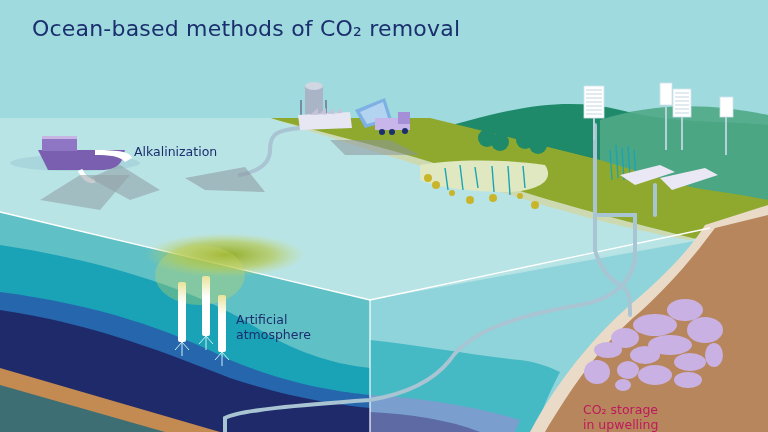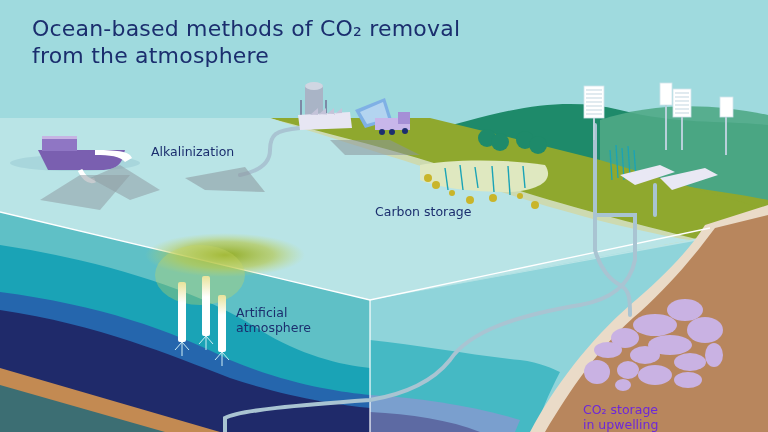--- a/index.html
+++ b/index.html
@@ -1,21 +1,21 @@
 <!DOCTYPE html>
 <html><head>
 <meta charset="utf-8">
 <style>
   html,body{margin:0;padding:0;}
   body{width:768px;height:432px;overflow:hidden;background:#9fdade;font-family:"DejaVu Sans","Liberation Sans",sans-serif;}
   #stage{position:relative;width:768px;height:432px;}
   svg{position:absolute;left:0;top:0;}
   .label{position:absolute;color:#1b2e6e;font-size:12.5px;line-height:15px;}
   .title{position:absolute;left:32px;top:15px;color:#1b2e6e;font-size:22px;line-height:27px;letter-spacing:0.2px;}
-  .lbl-light{color:#6d28d9;}
+  .lbl-light{color:#be185d;}
 </style>
 </head>
 <body>
 
 <div id="stage">
 <svg width="768" height="432" viewBox="0 0 768 432">
   <defs>
     <radialGradient id="algae" cx="50%" cy="50%" r="50%">
       <stop offset="0%" stop-color="#8ea81c" stop-opacity="0.95"></stop>
       <stop offset="60%" stop-color="#b4c33a" stop-opacity="0.6"></stop>
@@ -190,30 +190,28 @@
       <path d="M586 90 H602 M586 94 H602 M586 98 H602 M586 102 H602 M586 106 H602 M586 110 H602 M586 114 H602"></path>
       <path d="M675 93 H689 M675 97 H689 M675 101 H689 M675 105 H689 M675 109 H689 M675 113 H689"></path>
     </g>
     <path d="M620 175 L660 165 L675 172 L635 185 Z" fill="#e9e8f4"></path>
     <path d="M660 178 L705 168 L718 175 L672 190 Z" fill="#e9e8f4"></path>
   </g>
 </svg>
 
 <div class="title">
   <div>Ocean-based methods of CO₂ removal</div>
-  <div>from the atmosphere</div>
-</div>
-
-<div class="label" style="left:151px;top:144px;">Alkalinization</div>
+</div>
+
+<div class="label" style="left:134px;top:144px;">Alkalinization</div>
 
 <div class="label" style="left:375px;top:204px;">
-  <div>Carbon storage</div>
-</div>
-
-<div class="label" style="left:236px;top:305px;">
+</div>
+
+<div class="label" style="left:236px;top:312px;">
   <div>Artificial</div>
   <div>atmosphere</div>
 </div>
 
 <div class="label lbl-light" style="left:583px;top:402px;">
   <div>CO₂ storage</div>
   <div>in upwelling</div>
 </div>
 </div>
 

